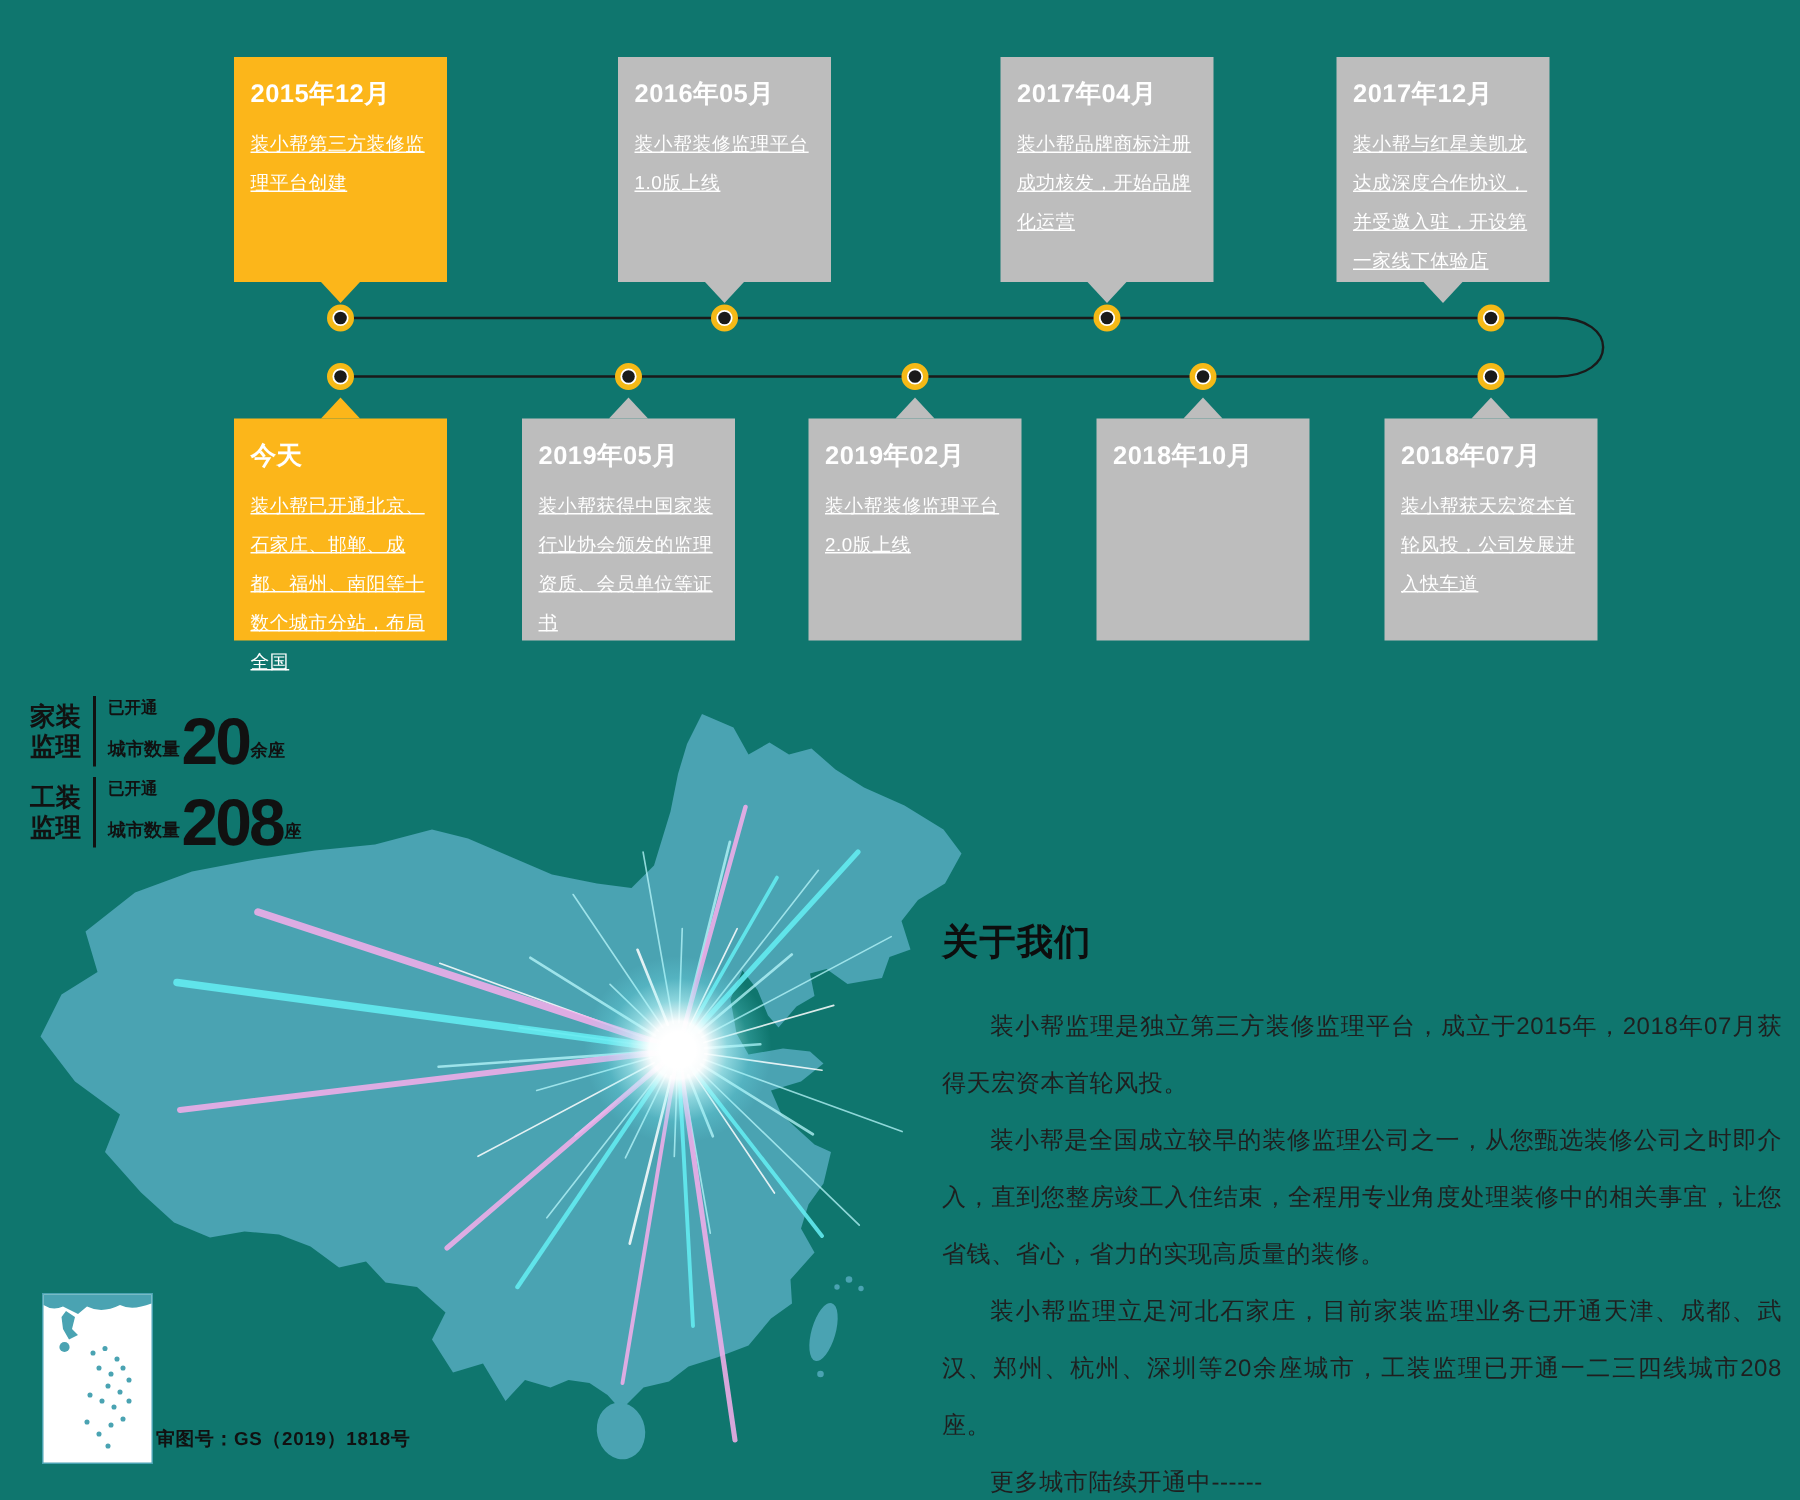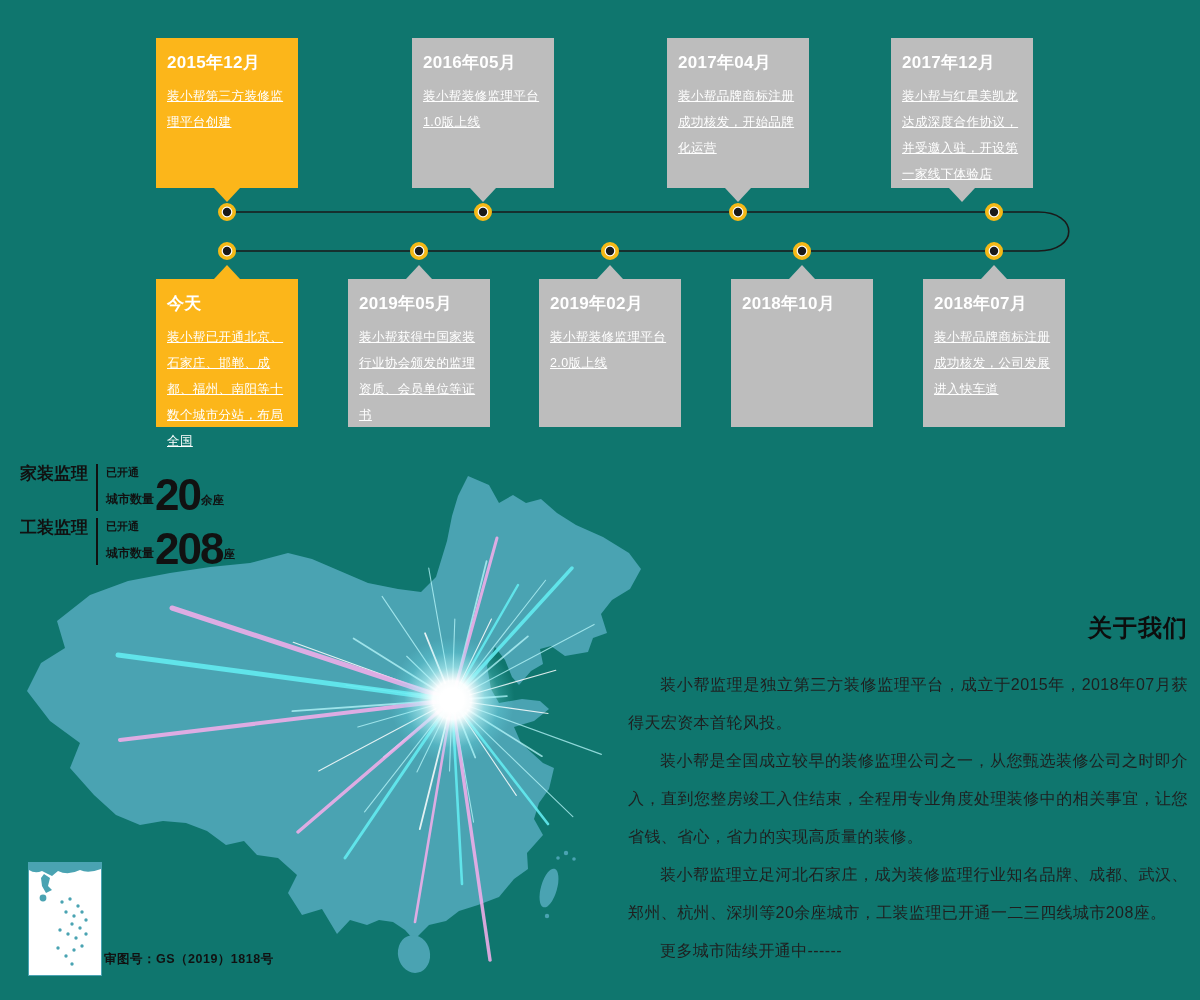--- a/index.html
+++ b/index.html
@@ -28,34 +28,34 @@
   .map-svg{position:absolute;left:0;top:440px;width:660px;height:560px;}
   .glow{position:absolute;left:387px;top:635px;width:130px;height:130px;pointer-events:none;
         background:radial-gradient(circle,
           #ffffff 0 13%,
           rgba(255,255,255,.96) 21%,
           rgba(185,247,250,.6) 36%,
           rgba(120,236,245,.22) 52%,
           rgba(120,236,245,0) 68%);}
   .stats{position:absolute;left:20px;top:464px;}
   .stat-row{display:flex;align-items:stretch;margin-bottom:7px;color:#111;}
-  .stat-cat{display:flex;flex-direction:row;justify-content:center;font-size:17px;
+  .stat-cat{display:flex;flex-direction:column;justify-content:center;font-size:17px;
             font-weight:800;line-height:20px;padding-right:8px;border-right:2px solid #111;}
   .stat-right{padding-left:8px;}
   .stat-status{font-size:11px;font-weight:700;line-height:14px;margin-top:1px;}
   .stat-line{display:flex;align-items:flex-end;}
   .stat-prefix{font-size:12px;font-weight:700;margin-bottom:3px;}
   .stat-num{font-size:44px;font-weight:900;line-height:32px;letter-spacing:-2px;margin:0 1px;}
   .stat-unit{font-size:11.5px;font-weight:700;margin-bottom:3px;}
   .license{position:absolute;left:104px;top:951px;font-size:12.5px;font-weight:700;color:#111;letter-spacing:.5px;}
   .inset-svg{position:absolute;left:28px;top:862px;width:74px;height:114px;}
 
   
   .about{position:absolute;left:628px;top:612px;width:560px;color:#1f1f1f;}
-  .about h2{margin:0 0 22px 0;font-size:24px;font-weight:800;color:#0d0d0d;letter-spacing:1px;text-align:right;}
+  .about h2{margin:0 0 22px 0;font-size:24px;font-weight:800;color:#0d0d0d;letter-spacing:1px;}
   .about p{margin:0;font-size:16px;line-height:38px;text-indent:2em;text-align:justify;letter-spacing:.4px;}
 </style>
 </head>
 <body>
 
 <div class="page">
 
   <section>
     <svg class="tl-svg" viewBox="0 0 1200 440">
       <path d="M 227 212 L 1038 212 C 1079 212 1079 251 1038 251 L 227 251" fill="none" stroke="#1a1a1a" stroke-width="1.6"></path>
@@ -110,21 +110,21 @@
     </div>
     <div class="card bottom gray" style="left:539px">
       <div class="card-date">2019年02月</div>
       <div class="card-text">装小帮装修监理平台2.0版上线</div>
     </div>
     <div class="card bottom gray" style="left:731px">
       <div class="card-date">2018年10月</div>
     </div>
     <div class="card bottom gray" style="left:923px">
       <div class="card-date">2018年07月</div>
-      <div class="card-text">装小帮品牌商标注册成功核发，公司发展进入快车道</div>
+      <div class="card-text">装小帮获天宏资本首轮风投，公司发展进入快车道</div>
     </div>
   </section>
 
   <section>
     <svg class="map-svg" viewBox="0 0 660 560">
       <path fill="var(--map-teal)" d="M 468 36 L 489 45 L 499 63 L 513 55 L 526 63 L 541 59 L 557 73 L 576 85 L 603 97 L 629 113 L 641 129
            L 630 149 L 612 160 L 601 174 L 607 193 L 593 198 L 588 212
            L 565 216 L 551 206 L 540 209 L 543 224 L 531 231 L 519 245
            L 512 237 L 505 220 L 495 207 L 487 226 L 491 249 L 499 263
            L 522 259 L 540 261 L 549 269 L 534 281 L 514 287
@@ -258,17 +258,17 @@
       </g>
     </svg>
 
     <div class="license">审图号：GS（2019）1818号</div>
   </section>
 
   <section class="about">
     <h2>关于我们</h2>
     <p>装小帮监理是独立第三方装修监理平台，成立于2015年，2018年07月获得天宏资本首轮风投。</p>
     <p>装小帮是全国成立较早的装修监理公司之一，从您甄选装修公司之时即介入，直到您整房竣工入住结束，全程用专业角度处理装修中的相关事宜，让您省钱、省心，省力的实现高质量的装修。</p>
-    <p>装小帮监理立足河北石家庄，成为装修监理行业知名品牌、成都、武汉、郑州、杭州、深圳等20余座城市，工装监理已开通一二三四线城市208座。</p>
+    <p>装小帮监理立足河北石家庄，目前家装监理业务已开通天津、成都、武汉、郑州、杭州、深圳等20余座城市，工装监理已开通一二三四线城市208座。</p>
     <p>更多城市陆续开通中------</p>
   </section>
 
 </div>
 
 </body></html>

